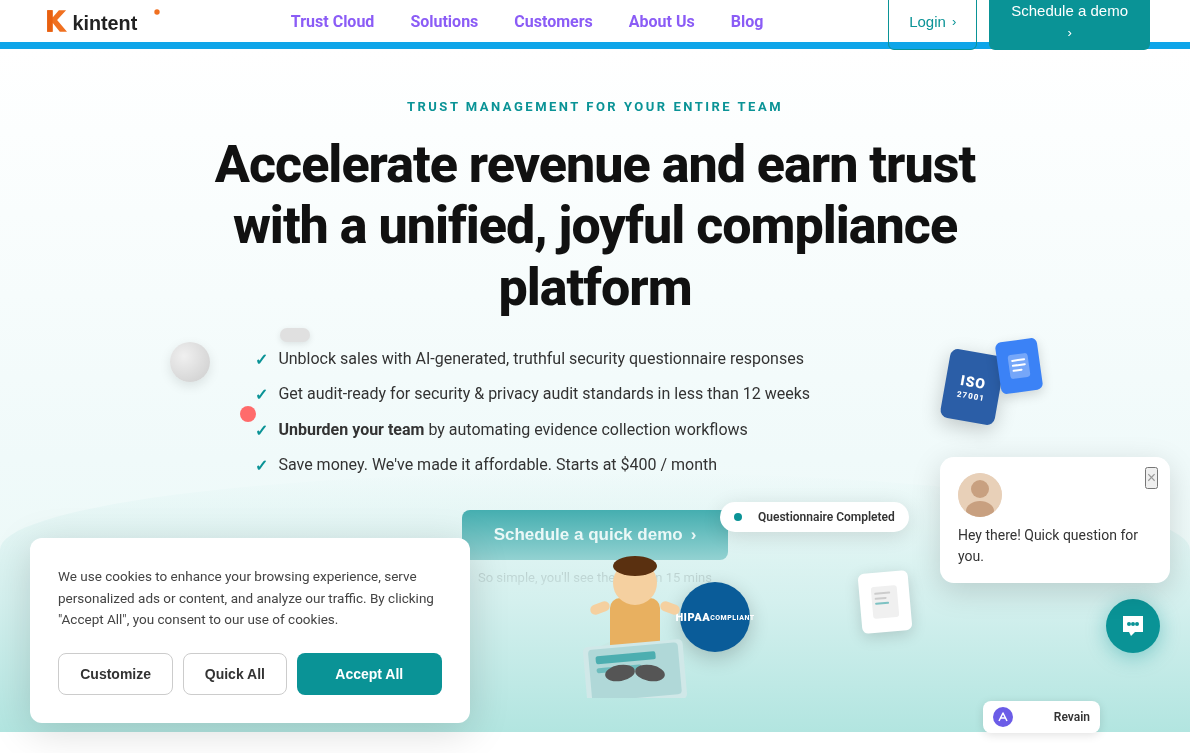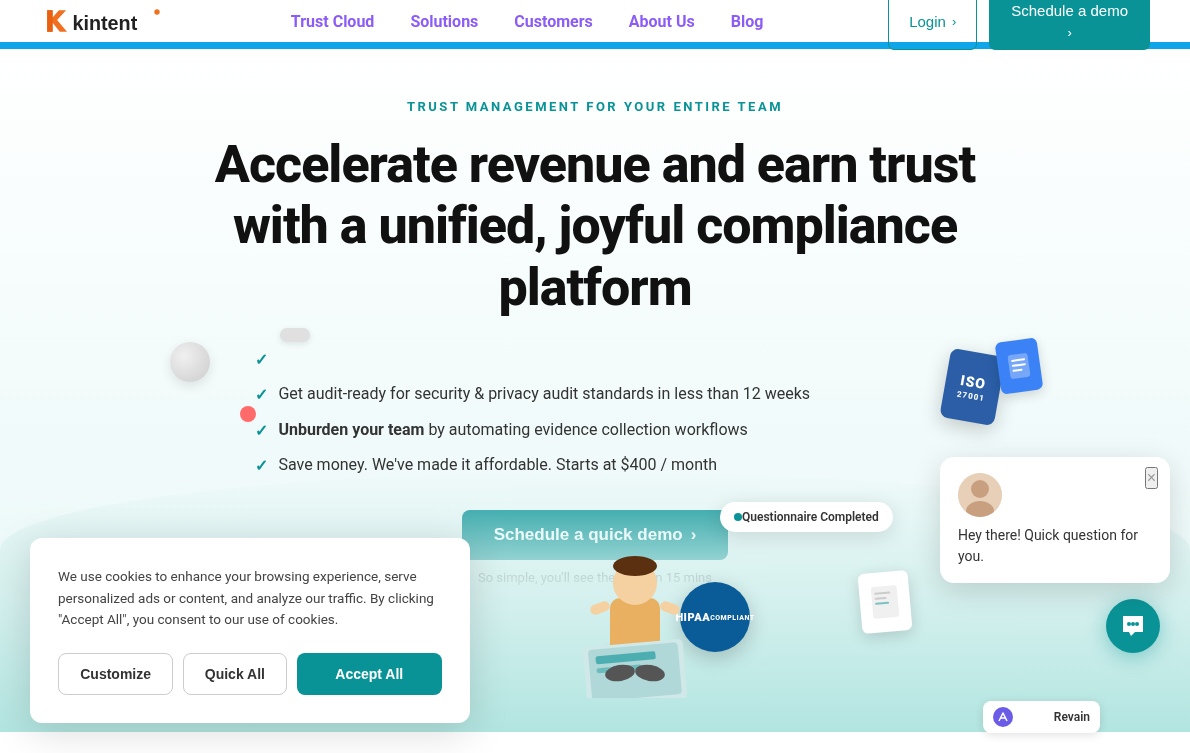--- a/index.html
+++ b/index.html
@@ -68,21 +68,21 @@
       position: absolute; bottom: 0; left: 0; right: 0; height: 260px;
       background: linear-gradient(180deg, transparent 0%, #d4f0ee 50%, #b2e5e0 100%);
       border-radius: 50% 50% 0 0 / 30% 30% 0 0;
     }
 
     
     .float-pill {
       position: absolute; background: #fff; border-radius: 20px;
       box-shadow: 0 4px 20px rgba(0,0,0,0.12); padding: 8px 14px;
       font-size: 13px; font-weight: 600; color: #333;
-      display: flex; align-items: center; gap: 0;
+      display: flex; align-items: center; gap: 16px;
     }
     .pill-questionnaire { bottom: 200px; left: 720px; font-size: 12px; }
     .pill-dot { width: 8px; height: 8px; border-radius: 50%; background: #0a9396; }
 
     .iso-badge {
       position: absolute; right: 190px; bottom: 310px;
       width: 55px; height: 70px; background: #2b5ea7; border-radius: 8px;
       display: flex; align-items: center; justify-content: center;
       color: #fff; font-size: 11px; font-weight: 800; letter-spacing: 1px;
       transform: rotate(10deg); box-shadow: 0 6px 20px rgba(0,0,0,0.2);
@@ -212,20 +212,21 @@
 <section class="hero">
   <p class="hero-subtitle">TRUST MANAGEMENT FOR YOUR ENTIRE TEAM</p>
   <h1 class="hero-title">
     <span>Accelerate revenue and earn trust</span><br>
     <span>with a unified, joyful compliance platform</span>
   </h1>
 
   <ul class="hero-features">
     <li>
       <span class="check-icon">✓</span>
+      <span>Unblock sales with AI-generated, truthful security questionnaire responses</span>
     </li>
     <li>
       <span class="check-icon">✓</span>
       <span>Get audit-ready for security &amp; privacy audit standards in less than 12 weeks</span>
     </li>
     <li>
       <span class="check-icon">✓</span>
       <span><span class="feature-bold">Unburden your team</span> by automating evidence collection workflows</span>
     </li>
     <li>

